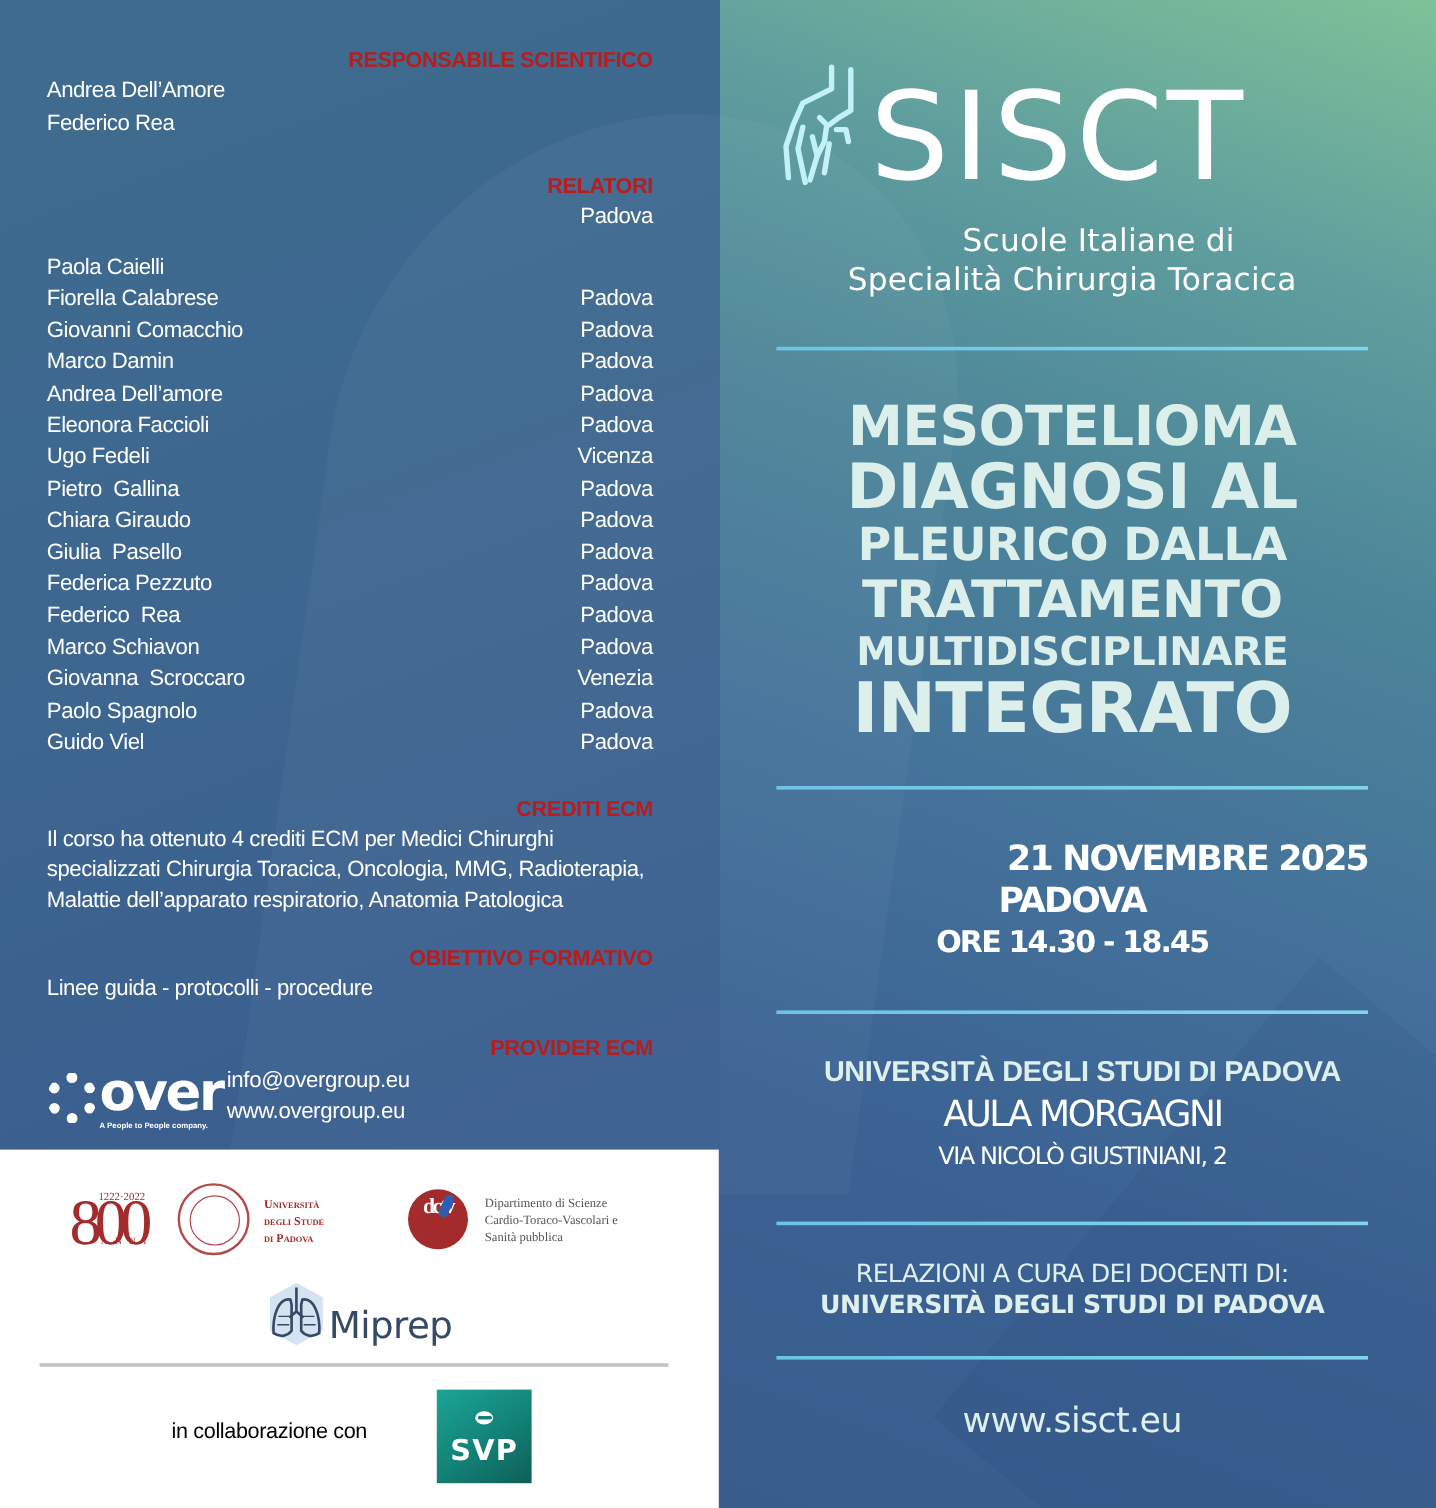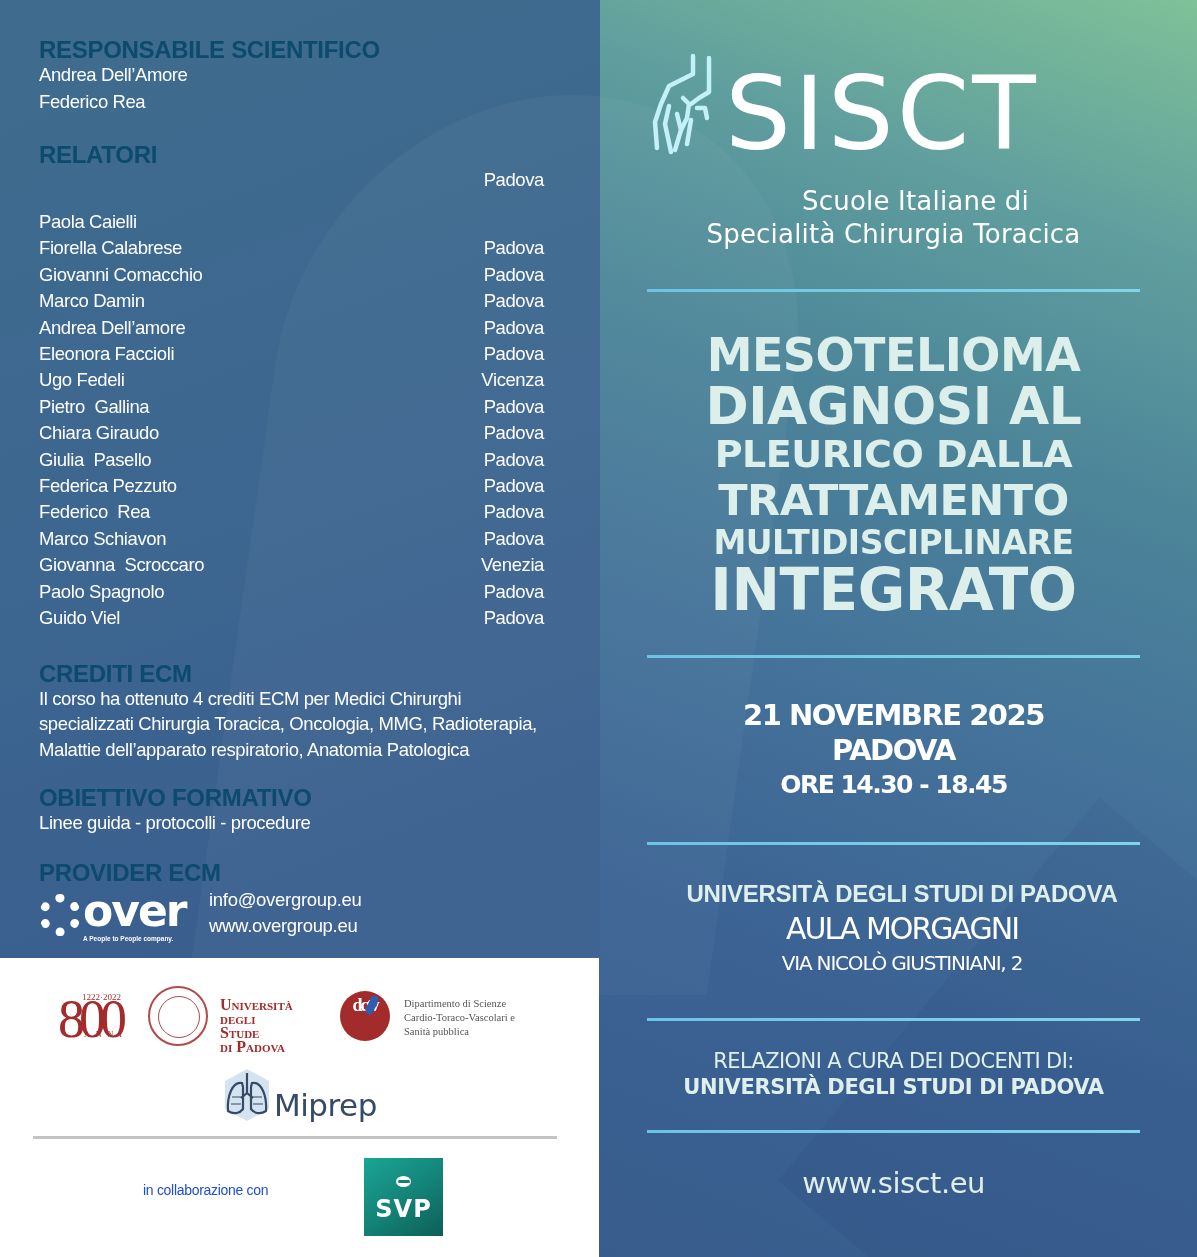--- a/index.html
+++ b/index.html
@@ -21,22 +21,23 @@
   }
   .bg-diag {
     position: absolute; left: 880px; top: 900px; width: 500px; height: 500px;
     background: rgba(20,40,80,0.06);
     transform: rotate(40deg);
   }
 
   
   .left { position: absolute; left: 39px; top: 38px; width: 505px; color: #ffffff; }
   .heading {
-    font-weight: bold; font-size: 24px; color: #0c4a6e; letter-spacing: -0.3px;
+    font-weight: bold; font-size: 18px; color: #b91c1c; letter-spacing: -0.3px;
     line-height: 24px;
+    text-align: right;
   }
   .line { font-size: 18.5px; line-height: 26.5px; color: #ffffff; letter-spacing: -0.4px; }
   .speaker-row { display: flex; justify-content: space-between; font-size: 18.5px; line-height: 26.4px; letter-spacing: -0.4px; }
   .speaker-row .city { width: 68px; text-align: right; }
   .gap-1 { height: 28px; }
   .gap-2 { height: 30px; }
   .gap-3 { height: 24px; }
   .paragraph { font-size: 18.5px; line-height: 25.5px; letter-spacing: -0.4px; }
 
   .provider { display: flex; align-items: flex-start; margin-top: 6px; }
@@ -45,21 +46,21 @@
     position: absolute; left: 0; top: 3px; width: 42px; height: 42px;
     border-radius: 50%; border: 9px dotted #ffffff;
   }
   .over-logo .word {
     position: absolute; left: 44px; top: -6px; font-weight: bold; font-size: 44px;
     letter-spacing: -2px; color: #ffffff; font-family: "DejaVu Sans", sans-serif;
   }
   .over-logo .tag {
     position: absolute; left: 44px; top: 44px; font-size: 6.5px; font-weight: bold; color: #ffffff; white-space: nowrap;
   }
-  .provider-contacts { margin-left: 20px; font-size: 18.5px; line-height: 26px; letter-spacing: -0.3px; margin-top: -4px; }
+  .provider-contacts { margin-left: 0; font-size: 18.5px; line-height: 26px; letter-spacing: -0.3px; margin-top: -4px; }
 
   
   .white-panel {
     position: absolute; left: 0; top: 958px; width: 599px; height: 299px; background: #ffffff;
   }
   .logo-padova { position: absolute; left: 58px; top: 28px; width: 240px; height: 68px; }
   .eight-hundred {
     position: absolute; left: 0; top: 6px; color: #a32b2b; font-family: "Liberation Serif", serif;
   }
   .eight-hundred .big { font-size: 54px; line-height: 54px; letter-spacing: -6px; }
@@ -68,41 +69,41 @@
   .seal {
     position: absolute; left: 90px; top: 0; width: 60px; height: 60px;
     border: 2px solid #b24a4a; border-radius: 50%;
   }
   .seal::after {
     content: ""; position: absolute; left: 8px; top: 8px; width: 40px; height: 40px;
     border: 1px solid #b24a4a; border-radius: 50%;
   }
   .unipd-name {
     position: absolute; left: 162px; top: 12px; font-family: "Liberation Serif", serif;
-    font-weight: bold; font-size: 16px; line-height: 14px; color: #a32b2b; font-variant: small-caps;
+    font-weight: bold; font-size: 10px; line-height: 14px; color: #a32b2b; font-variant: small-caps;
   }
   .logo-dctv { position: absolute; left: 340px; top: 33px; width: 200px; height: 56px; }
   .dctv-circle {
     position: absolute; left: 0; top: 0; width: 50px; height: 50px; border-radius: 50%;
     background: #a32b2b; color: #ffffff; font-family: "Liberation Serif", serif; font-weight: bold;
     font-size: 22px; line-height: 22px; text-align: center; padding-top: 4px; letter-spacing: -2px;
   }
   .dctv-swoosh {
     position: absolute; left: 28px; top: 4px; width: 8px; height: 20px; background: #2c5fb3; border-radius: 4px;
     transform: rotate(25deg);
   }
   .dctv-text {
     position: absolute; left: 64px; top: 6px; font-family: "Liberation Serif", serif;
     font-size: 10.5px; line-height: 14px; color: #555555;
   }
   .logo-miprep { position: absolute; left: 222px; top: 107px; width: 170px; height: 58px; display: flex; align-items: flex-end; }
   .lung-icon { width: 50px; height: 56px; }
   .miprep-word { font-family: "DejaVu Sans", sans-serif; font-size: 31px; color: #344a66; margin-left: 2px; letter-spacing: -0.5px; }
   .panel-divider { position: absolute; left: 33px; top: 178px; width: 524px; height: 3px; background: #c4c4c4; }
-  .collab-text { position: absolute; left: 143px; top: 224px; font-size: 14px; color: #1d4ed8; letter-spacing: -0.3px; }
+  .collab-text { position: absolute; left: 143px; top: 224px; font-size: 18px; color: #000000; letter-spacing: -0.3px; }
   .svp-logo {
     position: absolute; left: 364px; top: 200px; width: 79px; height: 78px;
     background: linear-gradient(145deg, #1aa596 0%, #138176 55%, #0d5f58 100%);
     color: #ffffff; text-align: center;
   }
   .svp-logo .wave {
     position: absolute; left: 32px; top: 18px; width: 15px; height: 11px; border-radius: 50%; background: #ffffff;
   }
   .svp-logo .wave::after {
     content: ""; position: absolute; left: 2px; top: 4px; width: 12px; height: 3px; background: #138176; border-radius: 2px;
@@ -136,21 +137,21 @@
   .t2 { font-size: 38px; line-height: 44px; }
   .t3 { font-size: 52px; line-height: 52px; }
   .t4 { font-size: 43px; line-height: 48px; }
   .t5 { font-size: 58px; line-height: 56px; }
   .t6 { font-size: 33px; line-height: 38px; }
 
   .date-block {
     position: absolute; left: 0; width: 493px; top: 698px; text-align: center; color: #ffffff;
     font-family: "DejaVu Sans", sans-serif; font-weight: bold; letter-spacing: -1.5px;
   }
-  .date-block .d1 { font-size: 29px; line-height: 35px; }
+  .date-block .d1 { font-size: 29px; line-height: 35px; text-align: right; }
   .date-block .d2 { font-size: 29px; line-height: 35px; }
   .date-block .d3 { font-size: 25px; line-height: 33px; }
 
   .venue-block {
     position: absolute; left: 0; width: 510px; top: 878px; text-align: center; color: #ffffff;
   }
   .venue-block .v1 { font-weight: bold; font-size: 24px; line-height: 32px; color: #dff0ec; letter-spacing: -0.3px; white-space: nowrap; }
   .venue-block .v2 { font-family: "DejaVu Sans", sans-serif; font-size: 30px; line-height: 38px; letter-spacing: -2px; }
   .venue-block .v3 { font-family: "DejaVu Sans", sans-serif; font-size: 20px; line-height: 30px; letter-spacing: -1.2px; }
 

